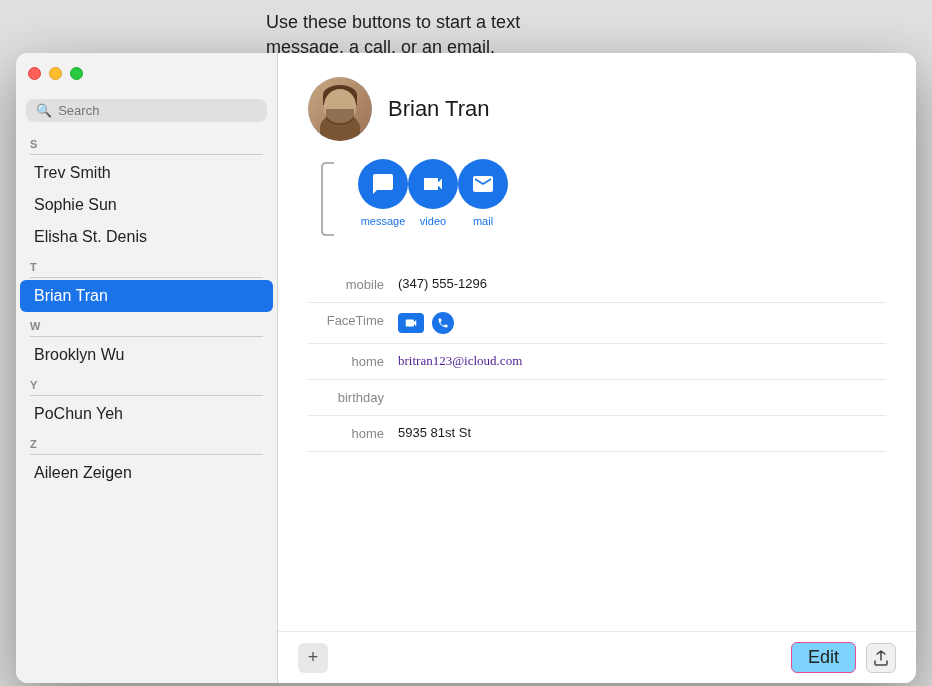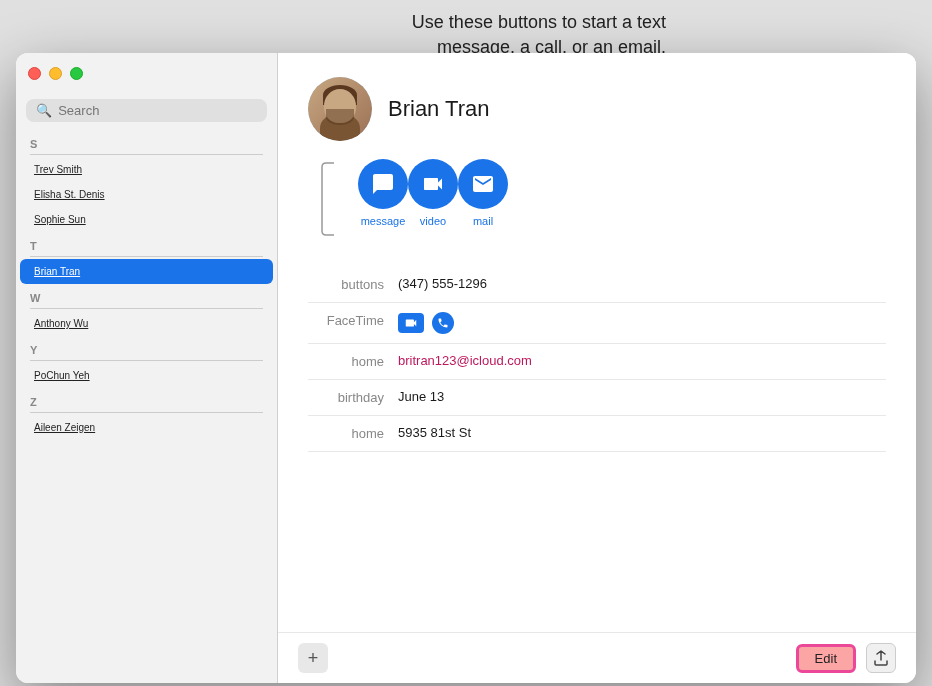--- a/index.html
+++ b/index.html
@@ -12,21 +12,21 @@
       width: 932px;
       height: 686px;
       overflow: hidden;
     }
 
     .tooltip-area {
       position: absolute;
       top: 10px;
       left: 50%;
       transform: translateX(-50%);
-      text-align: right;
+      text-align: left;
       font-size: 18px;
       color: #222;
       line-height: 1.4;
       width: 400px;
     }
 
     .app-window {
       position: relative;
       width: 900px;
       height: 630px;
@@ -107,26 +107,25 @@
     }
 
     .section-divider {
       height: 1px;
       background: #ccc;
       margin: 2px 14px;
     }
 
     .contact-item {
       padding: 7px 14px;
-      font-size: 10px;
+      font-size: 16px;
       color: #222;
       cursor: pointer;
       border-radius: 6px;
       margin: 0 4px;
-      text-decoration: underline;
     }
     .contact-item.selected {
       background: #1a73e8;
       color: #fff;
       border-radius: 6px;
     }
 
     
     .detail-pane {
       flex: 1;
@@ -272,21 +271,22 @@
       flex-shrink: 0;
     }
 
     .info-value {
       flex: 1;
       font-size: 13px;
       color: #1a1a1a;
     }
 
     .info-value.link {
-      color: #be185d;
+      color: #4c1d95;
+      font-family: Liberation Serif, serif;
     }
 
     .facetime-icons {
       display: flex;
       gap: 8px;
       align-items: center;
     }
 
     .facetime-video-icon {
       width: 26px;
@@ -331,25 +331,25 @@
       display: flex;
       align-items: center;
       justify-content: center;
       font-size: 18px;
       color: #555;
       cursor: pointer;
       border: none;
     }
 
     .edit-btn {
-      background: #fca5a5;
-      border: 3px solid #ec4899;
+      background: #7dd3fc;
+      border: 1px solid #ec4899;
       border-radius: 6px;
       padding: 4px 16px;
-      font-size: 13px;
+      font-size: 18px;
       cursor: pointer;
       color: #222;
     }
 
     .share-btn {
       width: 30px;
       height: 30px;
       background: #f0f0f0;
       border: 1px solid #ccc;
       border-radius: 6px;
@@ -382,30 +382,30 @@
     <div class="search-box">
       <span class="search-icon-svg">🔍</span>
       <input type="text" placeholder="Search" style="">
     </div>
 
     <div class="contact-list">
 
       <div class="section-header">S</div>
       <div class="section-divider"></div>
       <div class="contact-item">Trev Smith</div>
+      <div class="contact-item">Sophie Sun</div>
       <div class="contact-item">Elisha St. Denis</div>
-      <div class="contact-item">Sophie Sun</div>
 
       <div class="section-header">T</div>
       <div class="section-divider"></div>
       <div class="contact-item selected">Brian Tran</div>
 
       <div class="section-header">W</div>
       <div class="section-divider"></div>
-      <div class="contact-item">Anthony Wu</div>
+      <div class="contact-item">Brooklyn Wu</div>
 
       <div class="section-header">Y</div>
       <div class="section-divider"></div>
       <div class="contact-item">PoChun Yeh</div>
 
       <div class="section-header">Z</div>
       <div class="section-divider"></div>
       <div class="contact-item">Aileen Zeigen</div>
     </div>
   </div>
@@ -459,21 +459,21 @@
               </svg>
             </div>
             <span class="action-btn-label">mail</span>
           </div>
         </div>
       </div>
 
       <div class="info-section">
 
         <div class="info-row">
-          <span class="info-label">buttons</span>
+          <span class="info-label">mobile</span>
           <span class="info-value">(347) 555-1296</span>
         </div>
 
         <div class="info-row">
           <span class="info-label">FaceTime</span>
           <div class="facetime-icons">
             <div class="facetime-video-icon">
               <svg width="14" height="14" viewBox="0 0 24 24" fill="white">
                 <path d="M17 10.5V7c0-.55-.45-1-1-1H4c-.55 0-1 .45-1 1v10c0 .55.45 1 1 1h12c.55 0 1-.45 1-1v-3.5l4 4v-11l-4 4z"></path>
               </svg>
@@ -486,21 +486,20 @@
           </div>
         </div>
 
         <div class="info-row">
           <span class="info-label">home</span>
           <span class="info-value link">britran123@icloud.com</span>
         </div>
 
         <div class="info-row">
           <span class="info-label">birthday</span>
-          <span class="info-value">June 13</span>
         </div>
 
         <div class="info-row">
           <span class="info-label">home</span>
           <div class="info-value">
             <div>5935 81st St</div>
           </div>
         </div>
 
 

